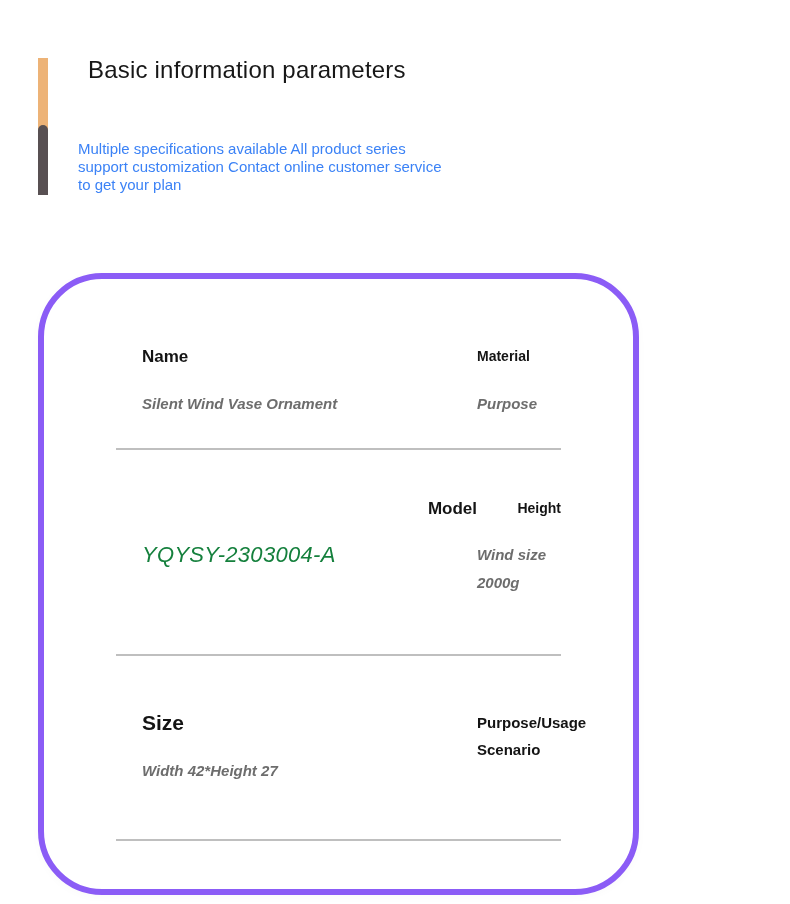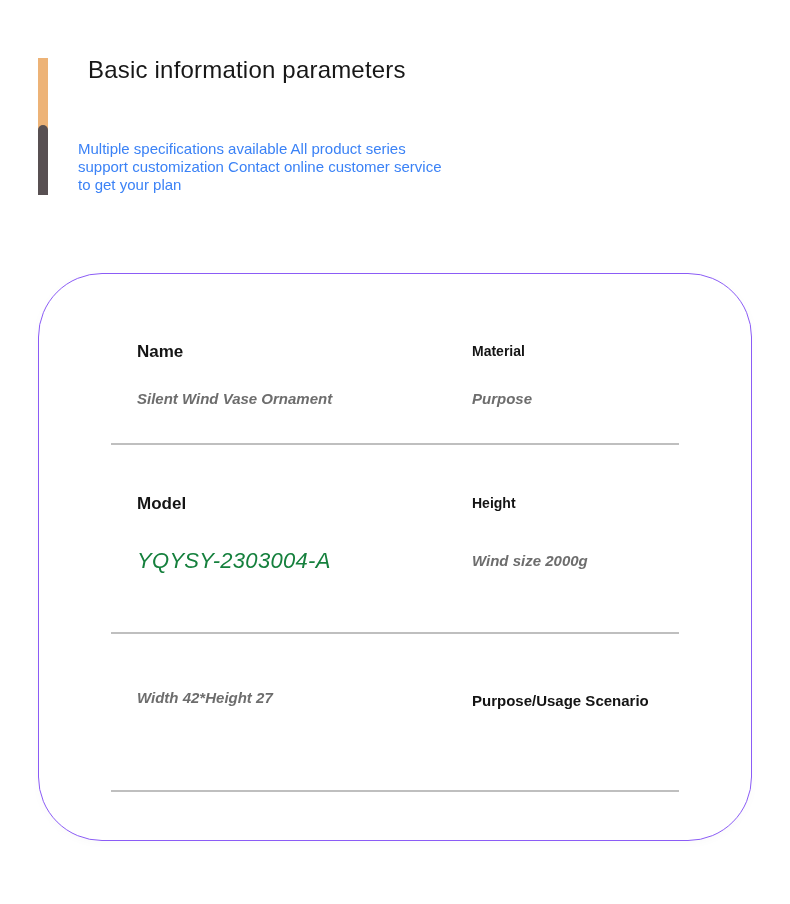--- a/index.html
+++ b/index.html
@@ -43,23 +43,23 @@
     font-size: 15px;
     line-height: 18px;
     font-weight: 400;
     color: #3b82f6;
   }
 
   
   .spec-card {
     position: absolute;
     left: 38px; top: 273px;
-    width: 714px;
+    width: 601px;
     background: #ffffff;
-    border: 1px solid #8b5cf6;
+    border: 6px solid #8b5cf6;
     border-radius: 64px;
     box-shadow: 0 2px 10px rgba(0,0,0,0.025);
     padding: 66px 72px 48px 72px;
   }
   .spec-row {
     display: flex;
     padding-left: 26px;
     border-bottom: 2px solid #bfbfbf;
   }
   .spec-cell-left  { width: 335px; flex: none; }
@@ -78,21 +78,21 @@
   }
 
   
   .row-1 { padding-bottom: 34px; }
   .row-1 .spec-label { line-height: 23px; margin-bottom: 25px; }
   .row-1 .spec-cell-left  .spec-label { font-size: 17px; }
   .row-1 .spec-cell-right .spec-label { font-size: 14px; }
 
   
   .row-2 { padding-top: 47px; padding-bottom: 57px; }
-  .row-2 .spec-label { line-height: 23px; margin-bottom: 32px; }
+  .row-2 .spec-label { line-height: 23px; margin-bottom: 21px; text-align: right; }
   .row-2 .spec-cell-left  .spec-label { font-size: 17px; }
   .row-2 .spec-cell-right .spec-label { font-size: 14px; }
   .row-2 .spec-cell-left .spec-value {
     font-size: 22px;
     line-height: 28px;
     font-weight: 400;
     color: #15803d;
     letter-spacing: 0.3px;
   }
   .row-2 .spec-cell-right .spec-value { line-height: 28px; }
@@ -133,20 +133,21 @@
       <div class="spec-value">YQYSY-2303004-A</div>
     </div>
     <div class="spec-cell-right">
       <div class="spec-label">Height</div>
       <div class="spec-value">Wind size 2000g</div>
     </div>
   </div>
 
   <div class="spec-row row-3">
     <div class="spec-cell-left">
+      <div class="spec-label">Size</div>
       <div class="spec-value">Width 42*Height 27</div>
     </div>
     <div class="spec-cell-right">
       <div class="spec-label">Purpose/Usage Scenario</div>
     </div>
   </div>
 
 </div>
 
 </body></html>

